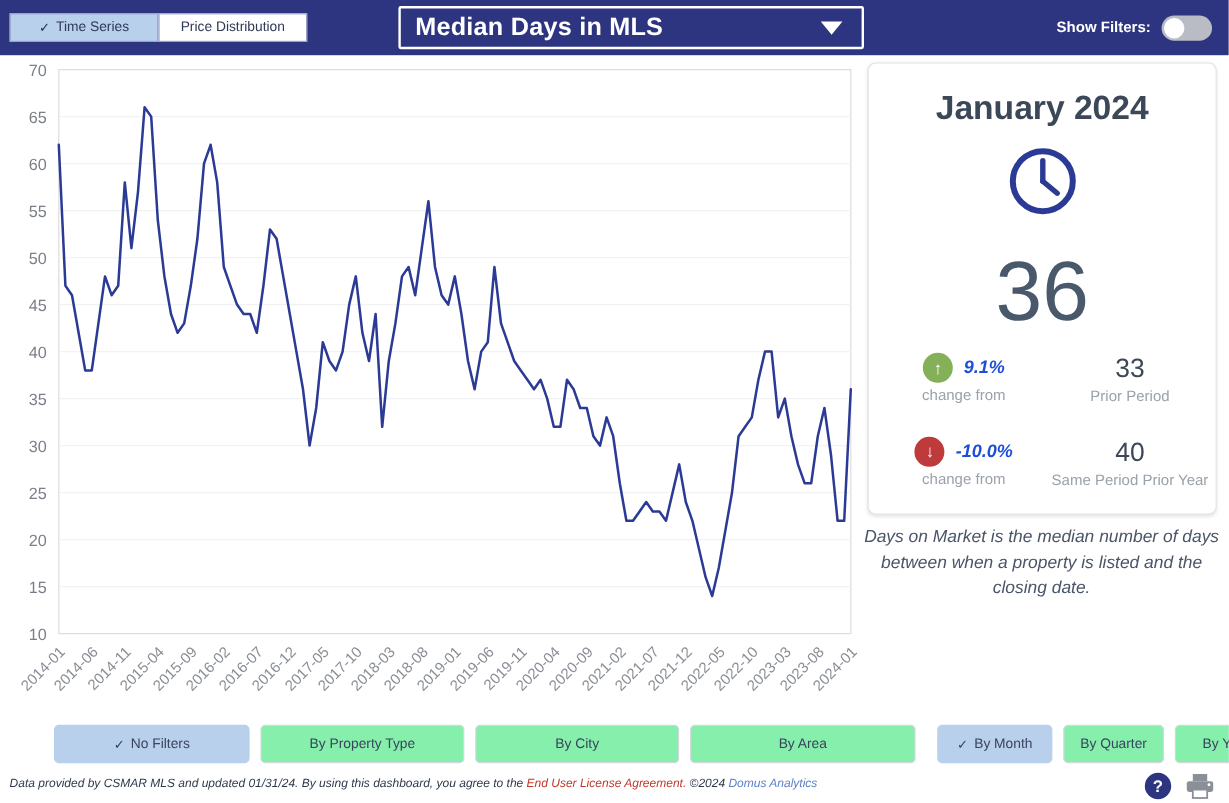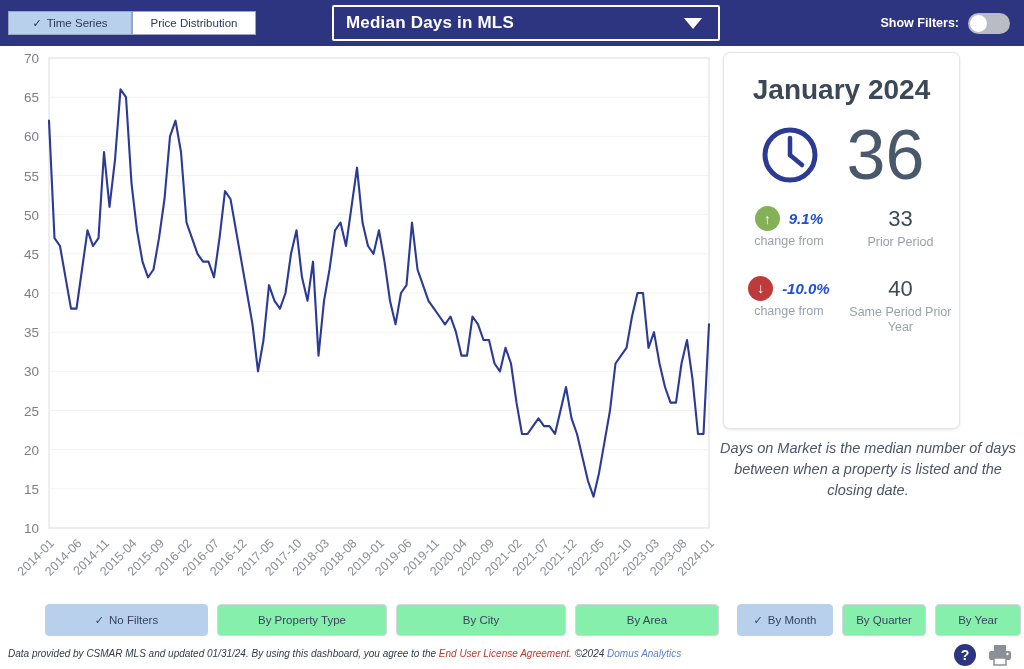--- a/index.html
+++ b/index.html
@@ -34,21 +34,21 @@
   .title-wrap {
     position: absolute; left: 332px; top: 5px;
     width: 388px; height: 36px;
     background: #2d3580;
     border: 2px solid #ffffff;
     border-radius: 2px;
     display: flex; align-items: center;
     cursor: pointer;
   }
   .title-text {
-    color: #ffffff; font-size: 17px; font-weight: bold;
+    color: #ffffff; font-size: 21px; font-weight: bold;
     margin-left: 12px; letter-spacing: .2px;
     flex: 1;
   }
   .caret {
     width: 0; height: 0;
     border-left: 9px solid transparent;
     border-right: 9px solid transparent;
     border-top: 11px solid #ffffff;
     margin-right: 16px;
   }
@@ -71,33 +71,33 @@
   
   .chart-area {
     position: absolute; left: 0; top: 46px;
     width: 718px; height: 552px;
   }
   .plot-svg { position: absolute; left: 0; top: 0; }
 
   
   .card {
     position: absolute; left: 723px; top: 52px;
-    width: 237px; height: 377px;
+    width: 291px; height: 377px;
     background: #ffffff;
     border: 1px solid #e2e4e8;
     border-radius: 7px;
     box-shadow: 0 1px 3px rgba(0,0,0,.10);
   }
   .card-title {
     text-align: center; margin-top: 21px;
     font-size: 28px; font-weight: bold; color: #3c4858;
   }
   .kpi-main {
     display: flex; align-items: center; justify-content: center;
-    margin-top: 14px; gap: 26px;
+    margin-top: 14px; gap: 26px; flex-direction: column;
   }
   .kpi-value { font-size: 70px; font-weight: 500; color: #49596b; line-height: 1; }
 
   .metrics { margin-top: 16px; }
   .metric-row {
     display: flex; align-items: flex-start;
     padding: 0 6px;
   }
   .metric-left { width: 150px; text-align: center; }
   .metric-right { width: 134px; text-align: center; }
@@ -300,21 +300,21 @@
     <div class="btn active" style="width:163px">
       <span class="chk">✓</span>
       <span>No Filters</span>
     </div>
     <div class="btn" style="width:170px">
       <span>By Property Type</span>
     </div>
     <div class="btn" style="width:170px">
       <span>By City</span>
     </div>
-    <div class="btn" style="width:144px">
+    <div class="btn" style="width:188px">
       <span>By Area</span>
     </div>
   </div>
 
   <div class="btn-group group-right">
     <div class="btn active" style="width:96px">
       <span class="chk">✓</span>
       <span>By Month</span>
     </div>
     <div class="btn" style="width:84px">

